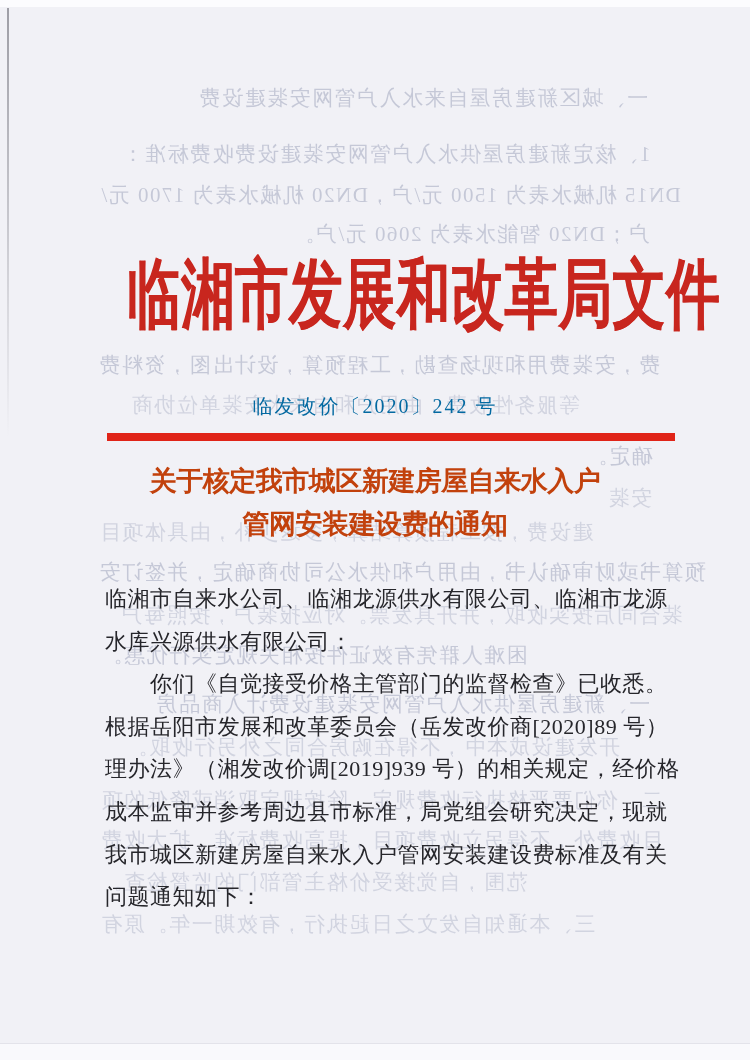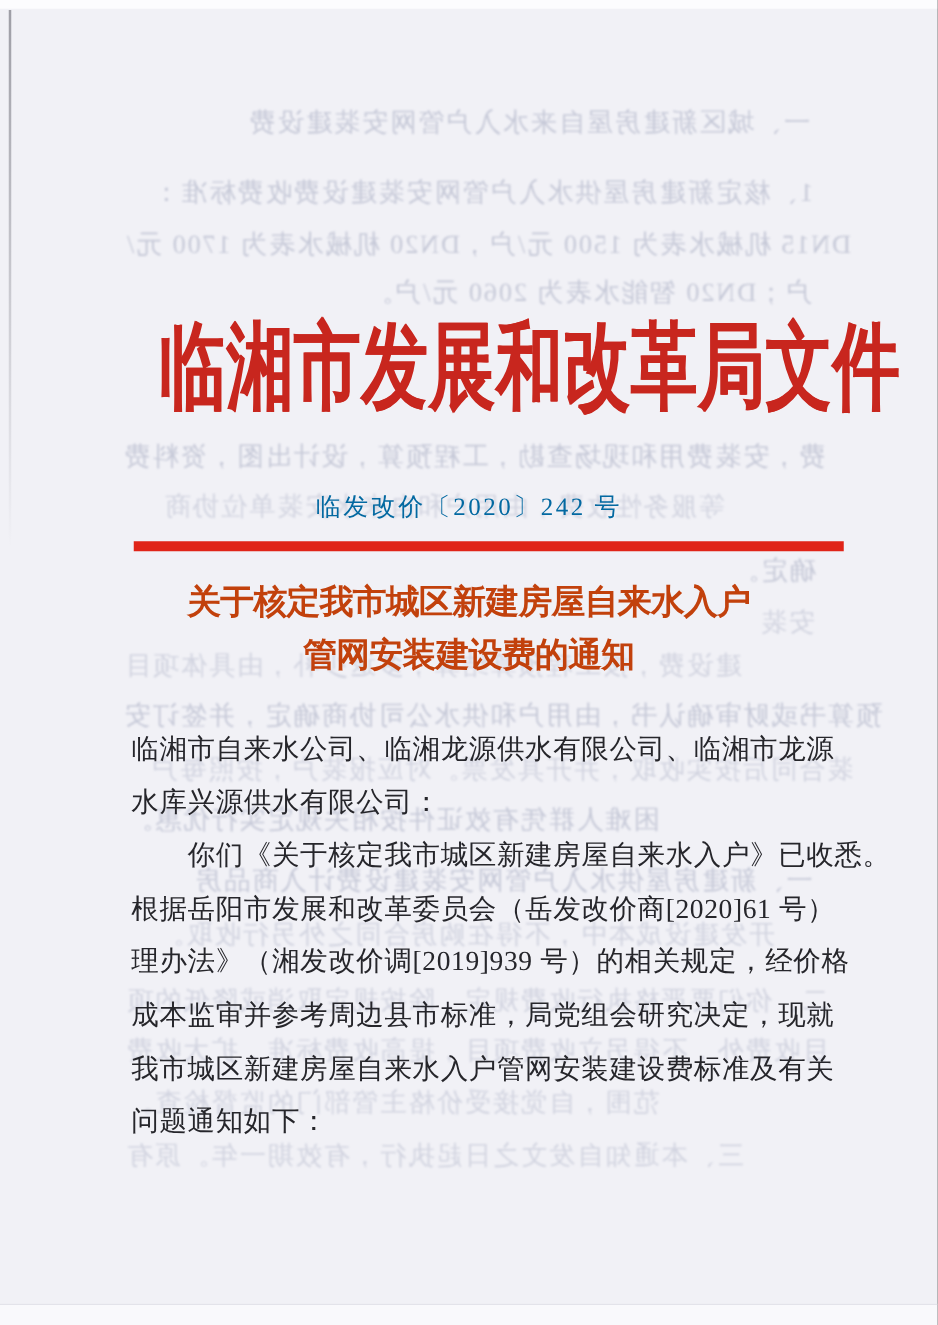--- a/index.html
+++ b/index.html
@@ -125,21 +125,21 @@
   <div class="red-rule"></div>
 
   <div class="doc-title">
     <div class="title-line">关于核定我市城区新建房屋自来水入户</div>
     <div class="title-line">管网安装建设费的通知</div>
   </div>
 
   <div class="body-text">
     <div class="line">临湘市自来水公司、临湘龙源供水有限公司、临湘市龙源</div>
     <div class="line">水库兴源供水有限公司：</div>
-    <div class="line">　　你们《关于核定我市城区新建房屋自来水入户》已收悉。</div>
-    <div class="line">根据岳阳市发展和改革委员会（岳发改价商[2020]61 号）</div>
+    <div class="line">　　你们《自觉接受价格主管部门的监督检查》已收悉。</div>
+    <div class="line">根据岳阳市发展和改革委员会（岳发改价商[2020]89 号）</div>
     <div class="line">理办法》（湘发改价调[2019]939 号）的相关规定，经价格</div>
     <div class="line">成本监审并参考周边县市标准，局党组会研究决定，现就</div>
     <div class="line">我市城区新建房屋自来水入户管网安装建设费标准及有关</div>
     <div class="line">问题通知如下：</div>
   </div>
 
 </div>
 
 </body></html>

